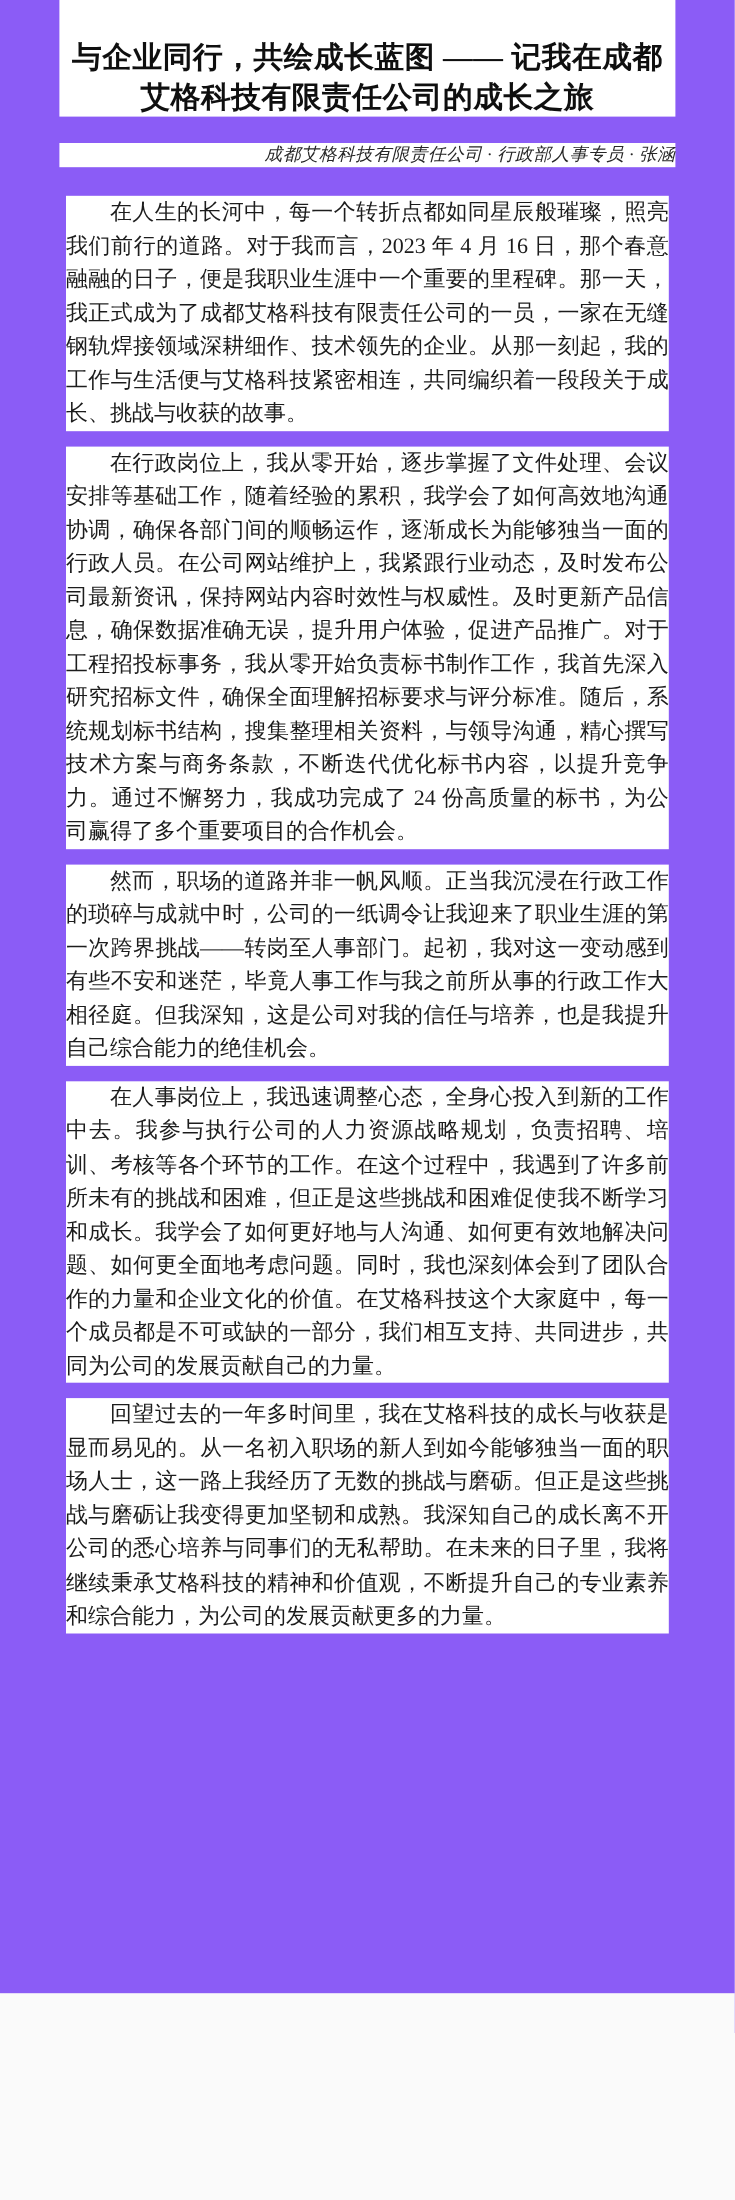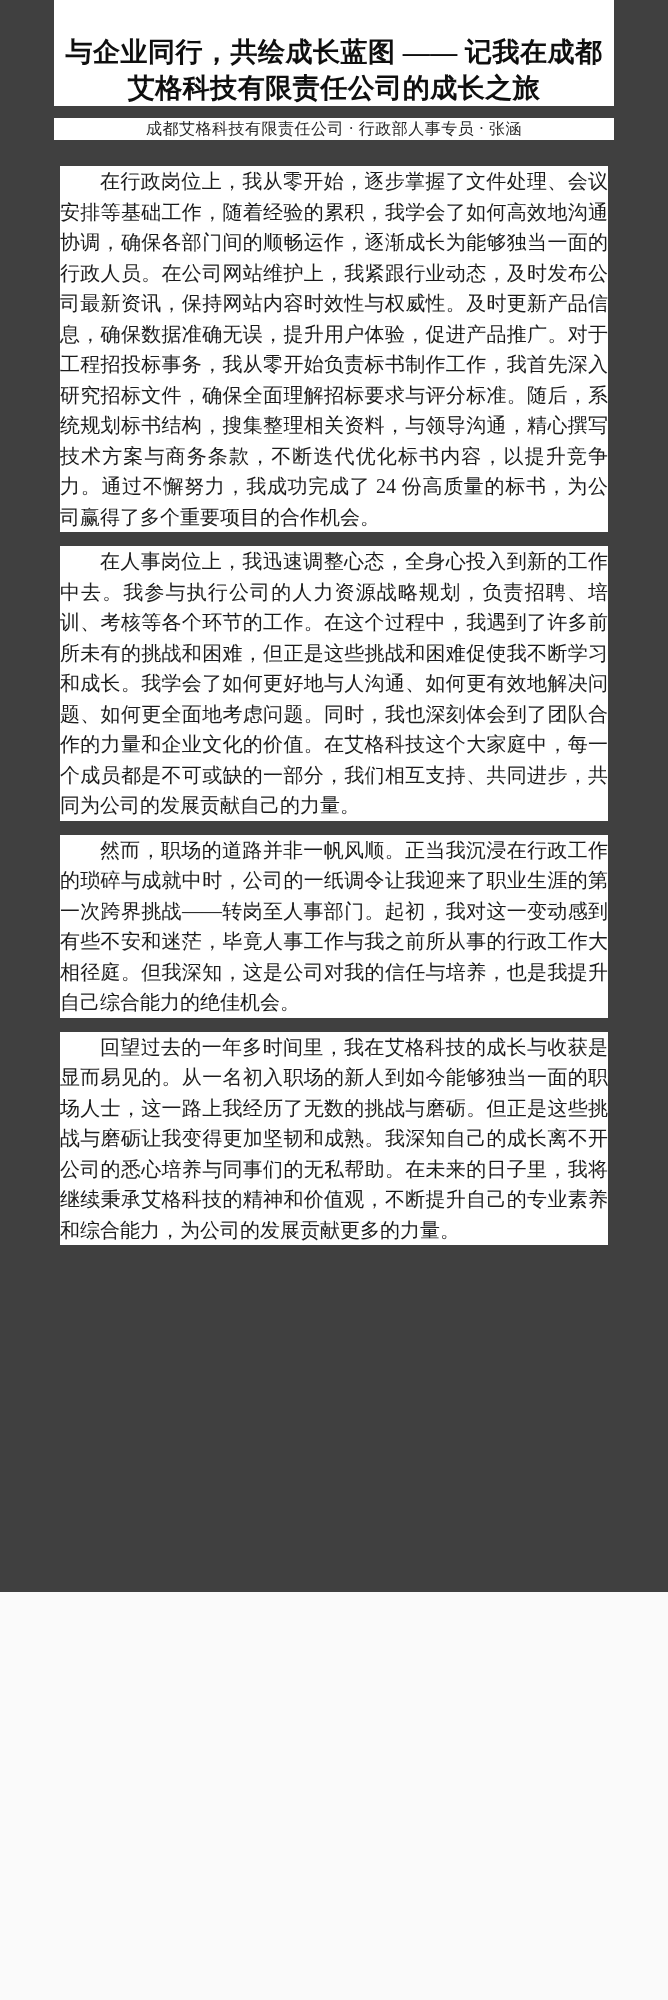--- a/index.html
+++ b/index.html
@@ -10,42 +10,43 @@
     width: 668px;
     height: 2000px;
     background: #fafafa;
     font-family: "Liberation Serif", "DejaVu Serif", serif;
     color: #1d1d1d;
     overflow: hidden;
   }
   .page {
     position: relative;
     width: 668px;
-    height: 1592px;
-    background: #404040;
+    height: 1812px;
+    background: #8b5cf6;
   }
   .doc-title {
     margin: 0 auto;
     padding-top: 34px;
     width: 560px;
     text-align: center;
     font-size: 27px;
     line-height: 36px;
     font-weight: 900;
     color: #0f0f0f;
     letter-spacing: 0.5px;
     white-space: pre-line;
     background: #ffffff;
   }
   .doc-byline {
-    margin: 12px auto 0 auto;
+    margin: 24px auto 0 auto;
     width: 560px;
-    text-align: center;
+    text-align: right;
     font-size: 16px;
     line-height: 22px;
+    font-style: italic;
     color: #262626;
     letter-spacing: 0.5px;
     background: #ffffff;
   }
   .doc-body {
     margin: 26px auto 0 auto;
     width: 548px;
   }
   .doc-body p.para {
     margin: 0 0 14px 0;
@@ -61,18 +62,19 @@
 </head>
 <body>
 
 <div class="page">
   <h1 class="doc-title">与企业同行，共绘成长蓝图 —— 记我在成都
 艾格科技有限责任公司的成长之旅</h1>
 
   <div class="doc-byline">成都艾格科技有限责任公司 · 行政部人事专员 · 张涵</div>
 
   <div class="doc-body">
+      <p class="para">在人生的长河中，每一个转折点都如同星辰般璀璨，照亮我们前行的道路。对于我而言，2023 年 4 月 16 日，那个春意融融的日子，便是我职业生涯中一个重要的里程碑。那一天，我正式成为了成都艾格科技有限责任公司的一员，一家在无缝钢轨焊接领域深耕细作、技术领先的企业。从那一刻起，我的工作与生活便与艾格科技紧密相连，共同编织着一段段关于成长、挑战与收获的故事。</p>
       <p class="para">在行政岗位上，我从零开始，逐步掌握了文件处理、会议安排等基础工作，随着经验的累积，我学会了如何高效地沟通协调，确保各部门间的顺畅运作，逐渐成长为能够独当一面的行政人员。在公司网站维护上，我紧跟行业动态，及时发布公司最新资讯，保持网站内容时效性与权威性。及时更新产品信息，确保数据准确无误，提升用户体验，促进产品推广。对于工程招投标事务，我从零开始负责标书制作工作，我首先深入研究招标文件，确保全面理解招标要求与评分标准。随后，系统规划标书结构，搜集整理相关资料，与领导沟通，精心撰写技术方案与商务条款，不断迭代优化标书内容，以提升竞争力。通过不懈努力，我成功完成了 24 份高质量的标书，为公司赢得了多个重要项目的合作机会。</p>
+      <p class="para">然而，职场的道路并非一帆风顺。正当我沉浸在行政工作的琐碎与成就中时，公司的一纸调令让我迎来了职业生涯的第一次跨界挑战——转岗至人事部门。起初，我对这一变动感到有些不安和迷茫，毕竟人事工作与我之前所从事的行政工作大相径庭。但我深知，这是公司对我的信任与培养，也是我提升自己综合能力的绝佳机会。</p>
       <p class="para">在人事岗位上，我迅速调整心态，全身心投入到新的工作中去。我参与执行公司的人力资源战略规划，负责招聘、培训、考核等各个环节的工作。在这个过程中，我遇到了许多前所未有的挑战和困难，但正是这些挑战和困难促使我不断学习和成长。我学会了如何更好地与人沟通、如何更有效地解决问题、如何更全面地考虑问题。同时，我也深刻体会到了团队合作的力量和企业文化的价值。在艾格科技这个大家庭中，每一个成员都是不可或缺的一部分，我们相互支持、共同进步，共同为公司的发展贡献自己的力量。</p>
-      <p class="para">然而，职场的道路并非一帆风顺。正当我沉浸在行政工作的琐碎与成就中时，公司的一纸调令让我迎来了职业生涯的第一次跨界挑战——转岗至人事部门。起初，我对这一变动感到有些不安和迷茫，毕竟人事工作与我之前所从事的行政工作大相径庭。但我深知，这是公司对我的信任与培养，也是我提升自己综合能力的绝佳机会。</p>
       <p class="para">回望过去的一年多时间里，我在艾格科技的成长与收获是显而易见的。从一名初入职场的新人到如今能够独当一面的职场人士，这一路上我经历了无数的挑战与磨砺。但正是这些挑战与磨砺让我变得更加坚韧和成熟。我深知自己的成长离不开公司的悉心培养与同事们的无私帮助。在未来的日子里，我将继续秉承艾格科技的精神和价值观，不断提升自己的专业素养和综合能力，为公司的发展贡献更多的力量。</p>
     </div>
 </div>
 
 </body></html>

